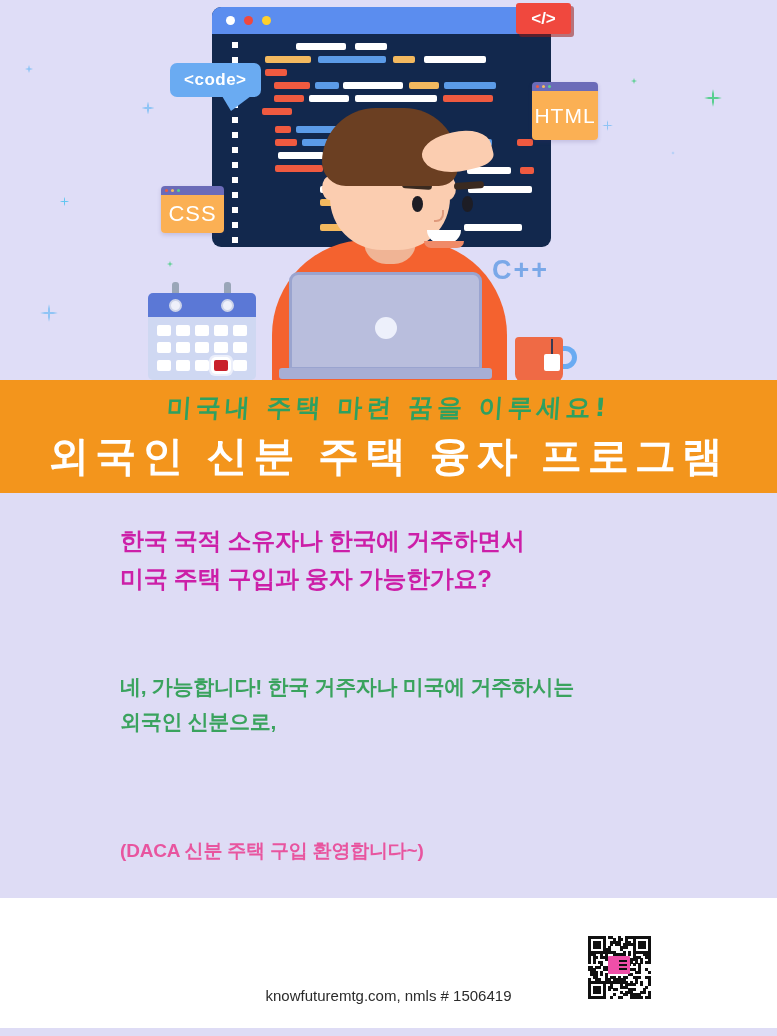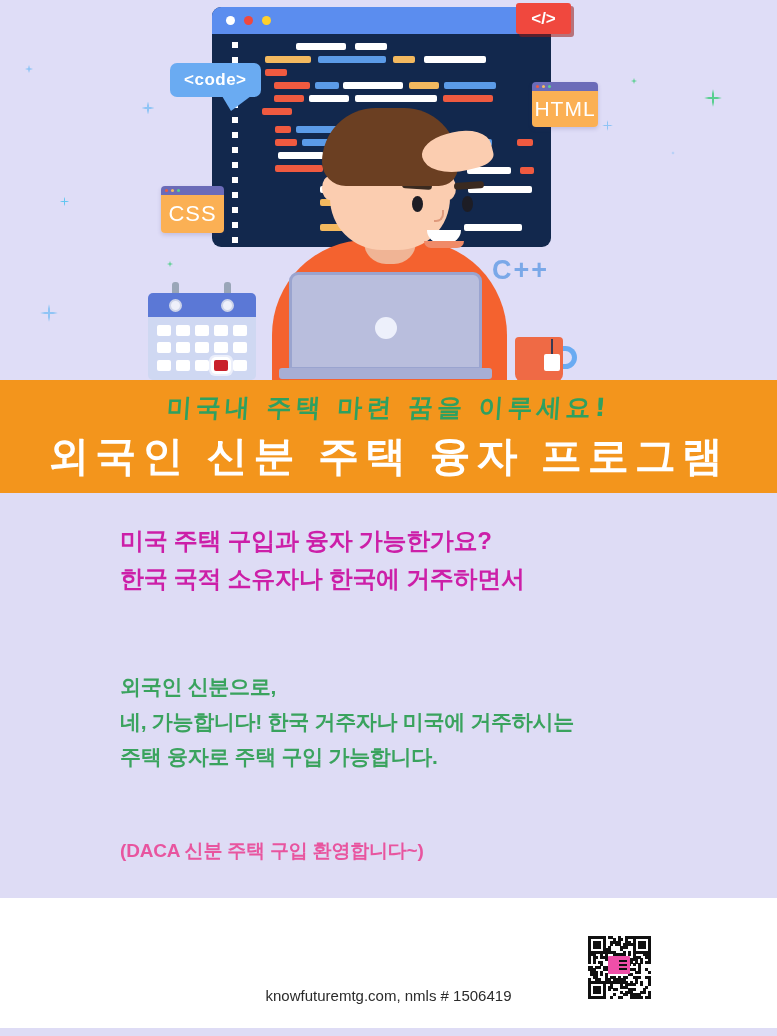--- a/index.html
+++ b/index.html
@@ -91,21 +91,21 @@
   }
   .tagwin .tbar i{ width:3px; height:3px; border-radius:50%; display:block; }
   .tagwin .tbody{
     background:#fbb054; color:#fff;
     display:flex; align-items:center; justify-content:center;
     font-size:22px; letter-spacing:1px;
   }
   #tag-css{ left:161px; top:186px; width:63px; }
   #tag-css .tbody{ height:38px; }
   #tag-html{ left:532px; top:82px; width:66px; }
-  #tag-html .tbody{ height:36px; font-size:21px; }
+  #tag-html .tbody{ height:49px; font-size:21px; }
 
   .cpp{
     position:absolute; left:492px; top:255px;
     font-size:27px; font-weight:bold; color:#7aa8e8;
     letter-spacing:2px; z-index:3;
   }
 
   
   .person{ position:absolute; left:272px; top:104px; width:235px; height:276px; z-index:5; }
   .body-shirt{
@@ -479,28 +479,27 @@
     </div>
   </div>
 
   <div class="banner">
     <div class="banner-sub">미국내 주택 마련 꿈을 이루세요!</div>
     <div class="banner-title">외국인 신분 주택 융자 프로그램</div>
   </div>
 
   <div class="content">
     <div class="q-block">
+      <div class="q-line">한국 국적 소유자나 한국에 거주하면서</div>
       <div class="q-line">미국 주택 구입과 융자 가능한가요?</div>
-      <div class="q-line">한국 국적 소유자나 한국에 거주하면서</div>
     </div>
 
     <div class="a-block">
+      <div class="a-line">네, 가능합니다! 한국 거주자나 미국에 거주하시는</div>
       <div class="a-line">외국인 신분으로,</div>
-      <div class="a-line">네, 가능합니다! 한국 거주자나 미국에 거주하시는</div>
-      <div class="a-line">주택 융자로 주택 구입 가능합니다.</div>
     </div>
 
     <div class="note">(DACA 신분 주택 구입 환영합니다~)</div>
   </div>
 
   <div class="footer">
     <div class="f-web">knowfuturemtg.com, nmls # 1506419</div>
   </div>
 
   <div class="qr" id="qr">

